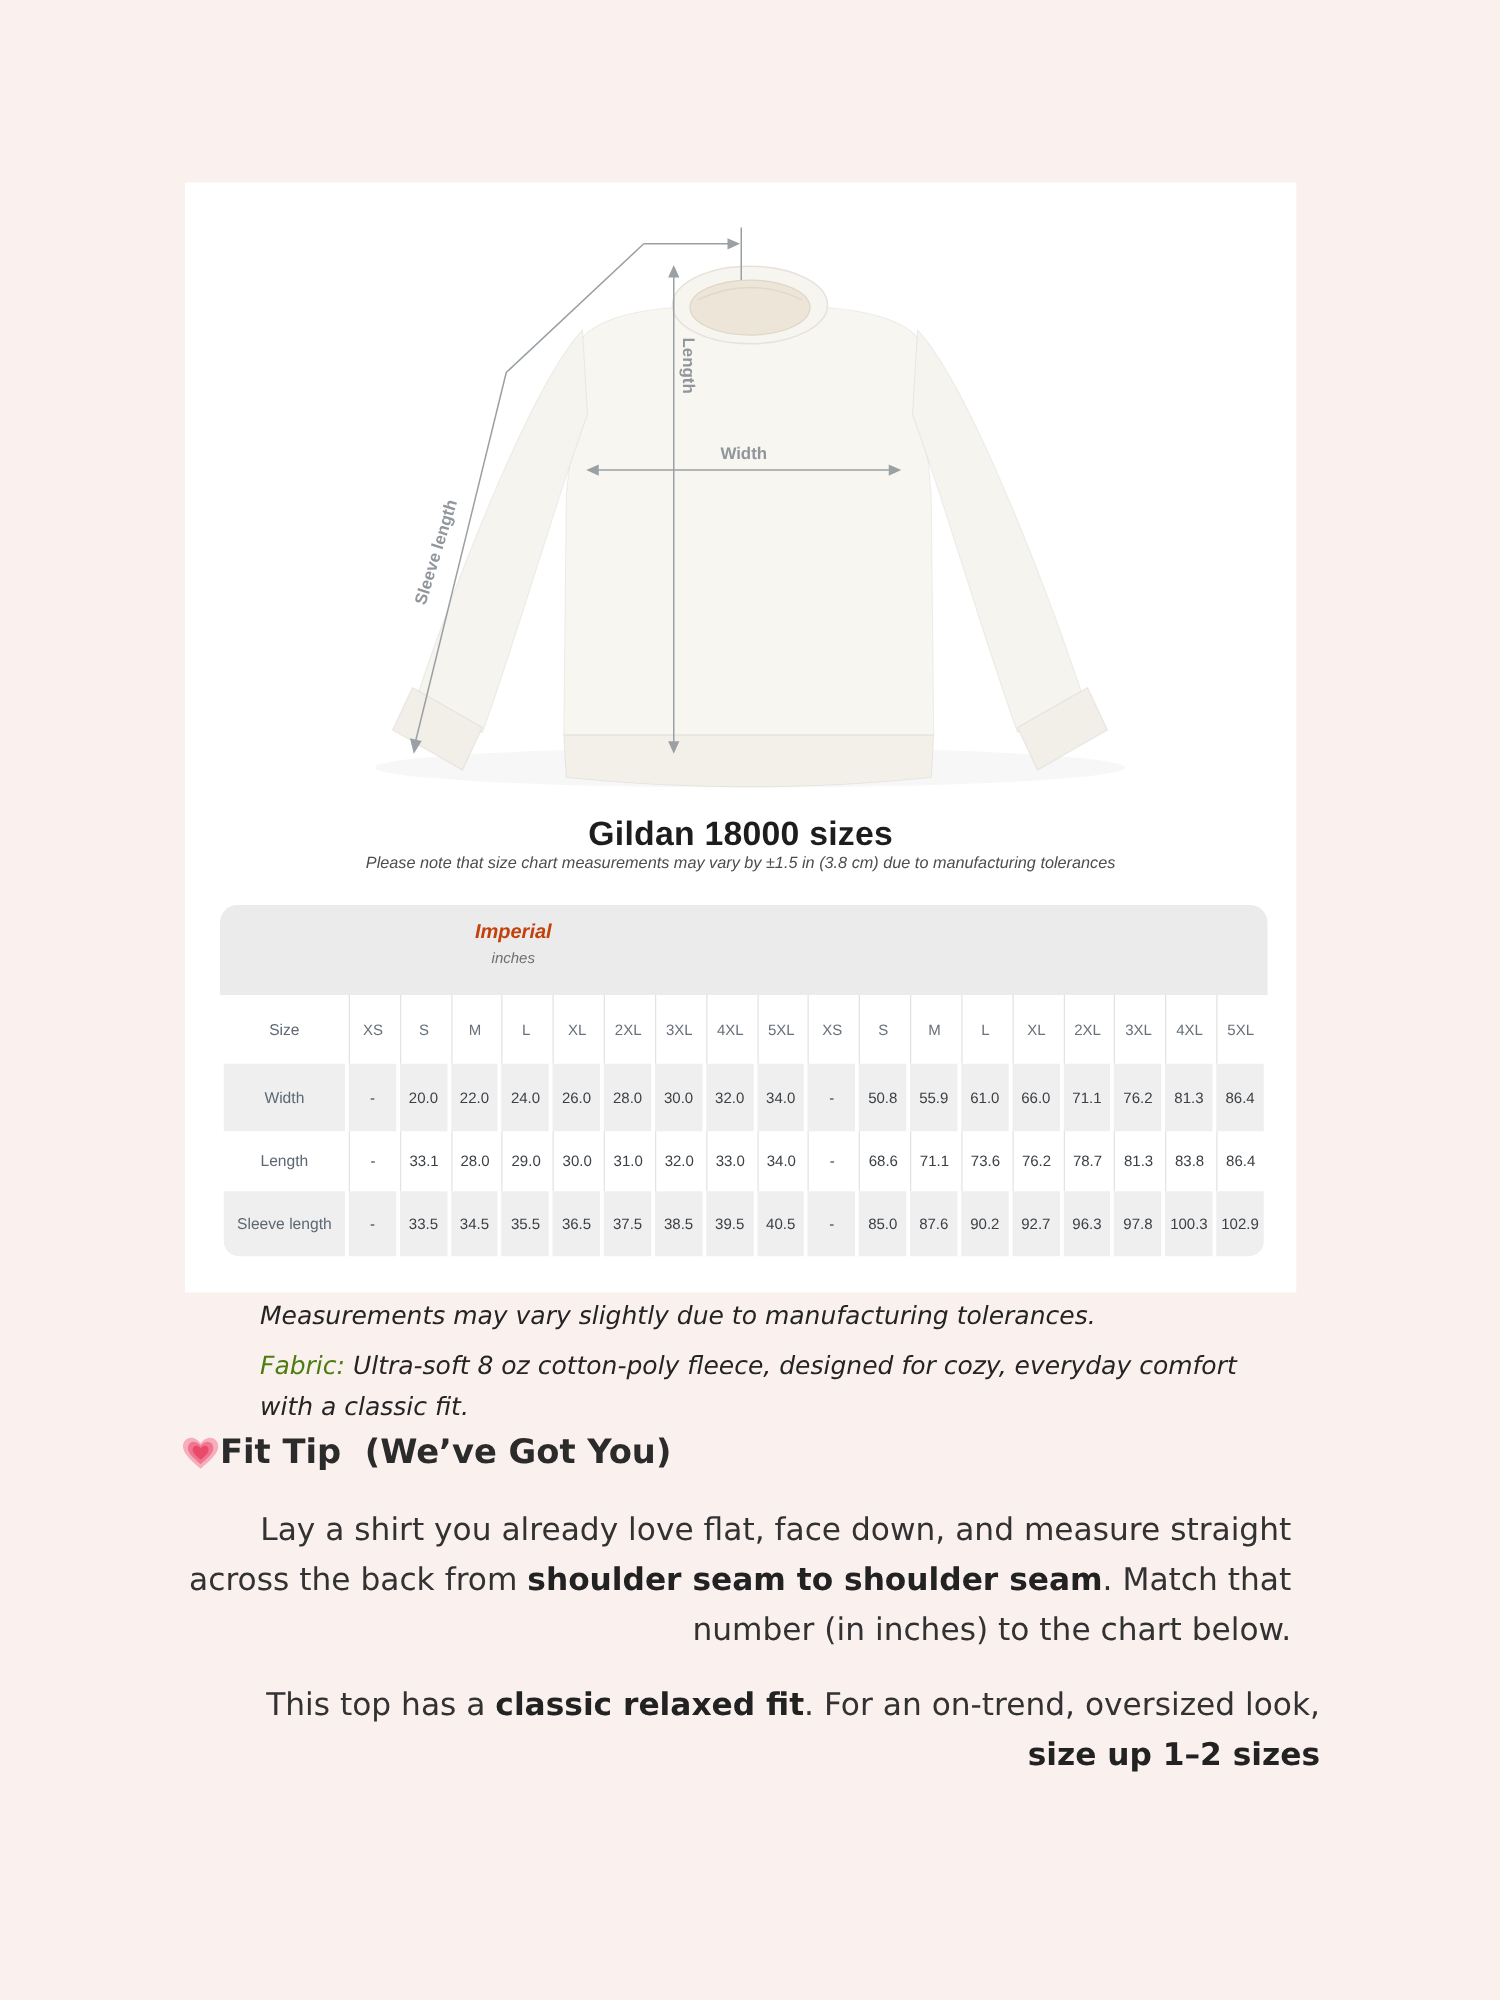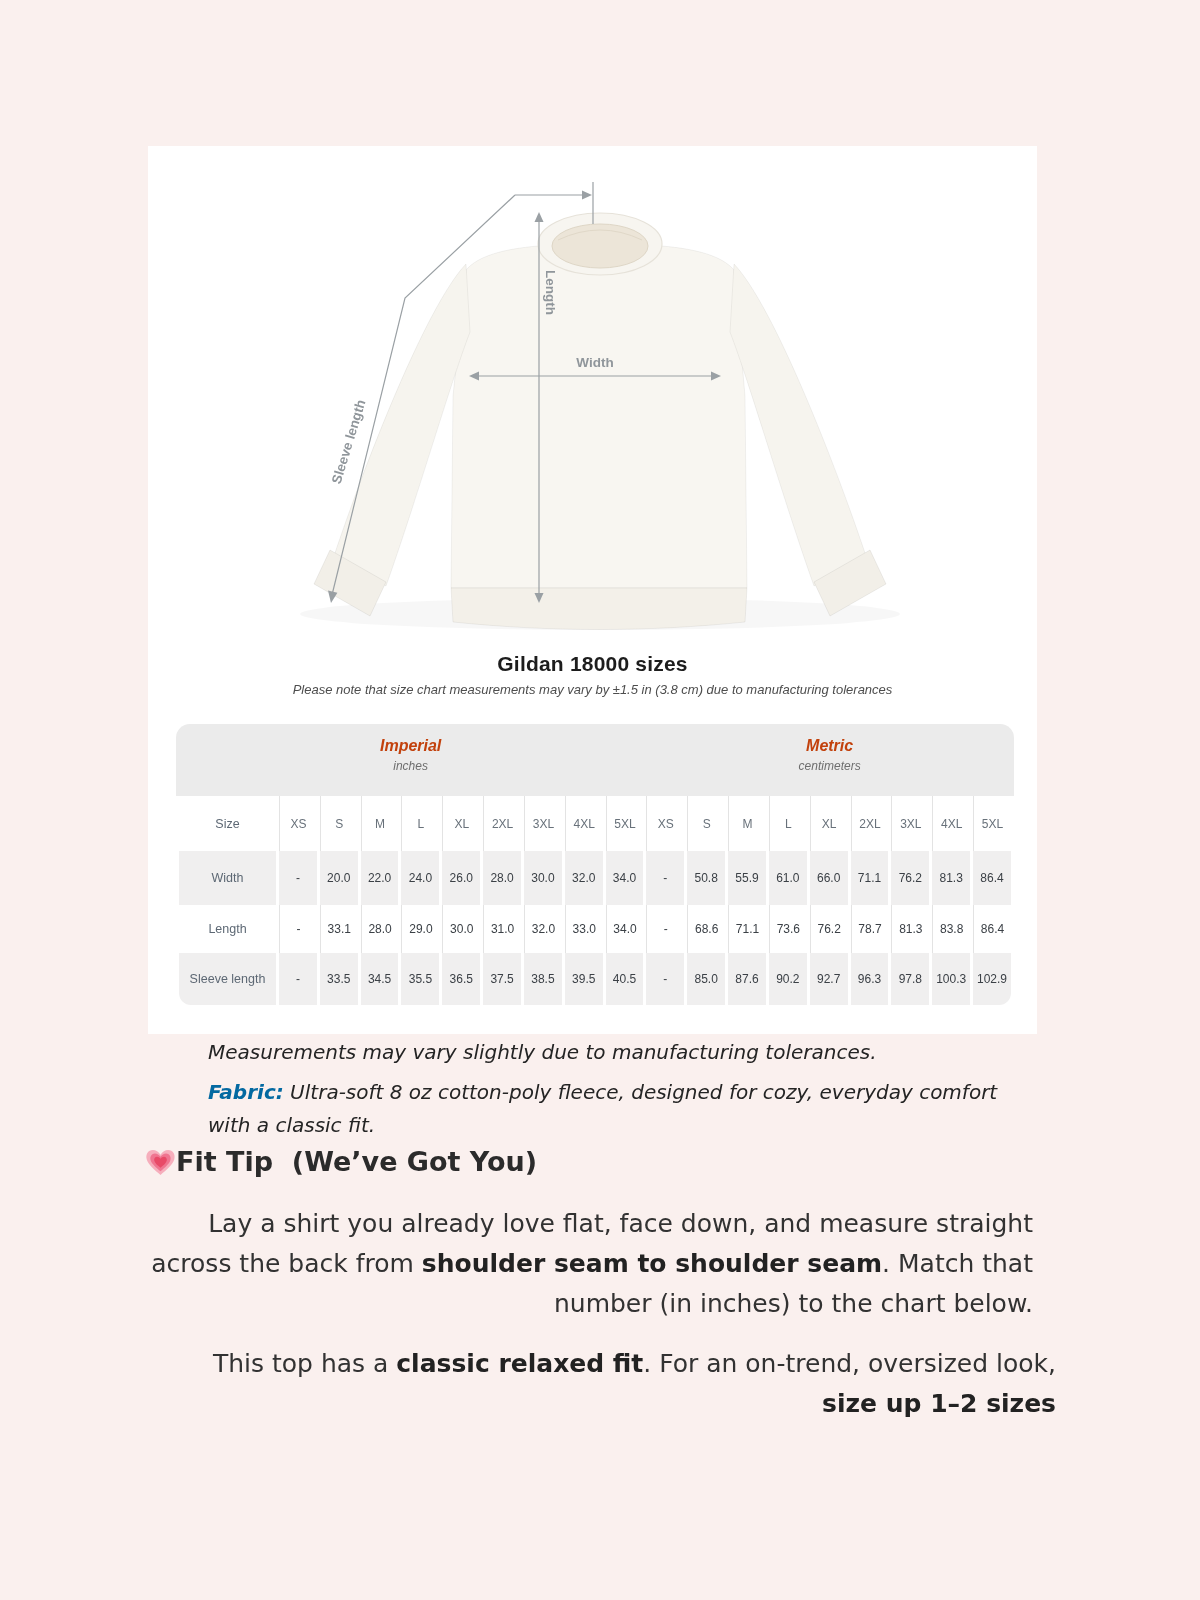--- a/index.html
+++ b/index.html
@@ -9,21 +9,21 @@
     font-family:"Liberation Sans",sans-serif;
     overflow:hidden;
   }
   .card{
     position:absolute;left:148px;top:146px;width:889px;height:888px;
     background:#ffffff;
   }
   .photo-svg{position:absolute;left:0;top:0;}
   .chart-title{
     position:absolute;top:506px;left:0;width:100%;text-align:center;
-    font-size:21px;font-weight:bold;color:#1d1d1d;letter-spacing:.2px;
+    font-size:27px;font-weight:bold;color:#1d1d1d;letter-spacing:.2px;
   }
   .tolerance-note{
     position:absolute;top:536px;left:0;width:100%;text-align:center;
     font-style:italic;font-size:13px;color:#4d4d4d;
   }
   .table-wrap{position:absolute;top:578px;left:28px;width:838px;}
   .unit-band{position:relative;height:72px;background:#ebebeb;border-radius:14px 14px 0 0;}
   .band-group{position:absolute;top:13px;text-align:center;}
   .band-imperial{left:0;width:56%;}
   .band-metric{left:56%;width:44%;}
@@ -45,21 +45,21 @@
   tr.last>*:first-child{border-radius:0 0 12px 0;border-radius:0 0 0 12px;}
   tr.last>*:last-child{border-radius:0 0 12px 0;}
   .note-measure{
     position:absolute;left:208px;top:1040px;width:840px;
     font-family:"DejaVu Sans",sans-serif;font-style:italic;font-size:20px;color:#242424;
   }
   .note-fabric{
     position:absolute;left:208px;top:1076px;width:800px;
     font-family:"DejaVu Sans",sans-serif;font-style:italic;font-size:20px;line-height:33px;color:#242424;
   }
-  .note-fabric b{font-weight:bold;color:#0369a1;}
+  .note-fabric b{font-weight:normal;color:#4d7c0f;}
   .fit-heading{
     position:absolute;left:145px;top:1146px;
     font-family:"DejaVu Sans",sans-serif;font-weight:bold;font-size:27px;color:#2b2b2b;
     display:flex;align-items:center;
   }
   .fit-heading .ht{white-space:pre-wrap;}
   .para{
     position:absolute;left:145px;width:888px;
     font-family:"DejaVu Sans",sans-serif;font-size:25px;line-height:40px;color:#323232;text-align:right;
   }
@@ -134,24 +134,20 @@
   </svg>
 
   <div class="chart-title">Gildan 18000 sizes</div>
   <div class="tolerance-note">Please note that size chart measurements may vary by ±1.5 in (3.8 cm) due to manufacturing tolerances</div>
 
   <div class="table-wrap">
     <div class="unit-band">
       <div class="band-group band-imperial">
         <div class="band-label">Imperial</div>
         <div class="band-sub">inches</div>
-      </div>
-      <div class="band-group band-metric">
-        <div class="band-label">Metric</div>
-        <div class="band-sub">centimeters</div>
       </div>
     </div>
     <table class="size-table" id="size-table">
       <colgroup>
           <col style="width: 97px;">
           <col>
           <col>
           <col>
           <col>
           <col>

